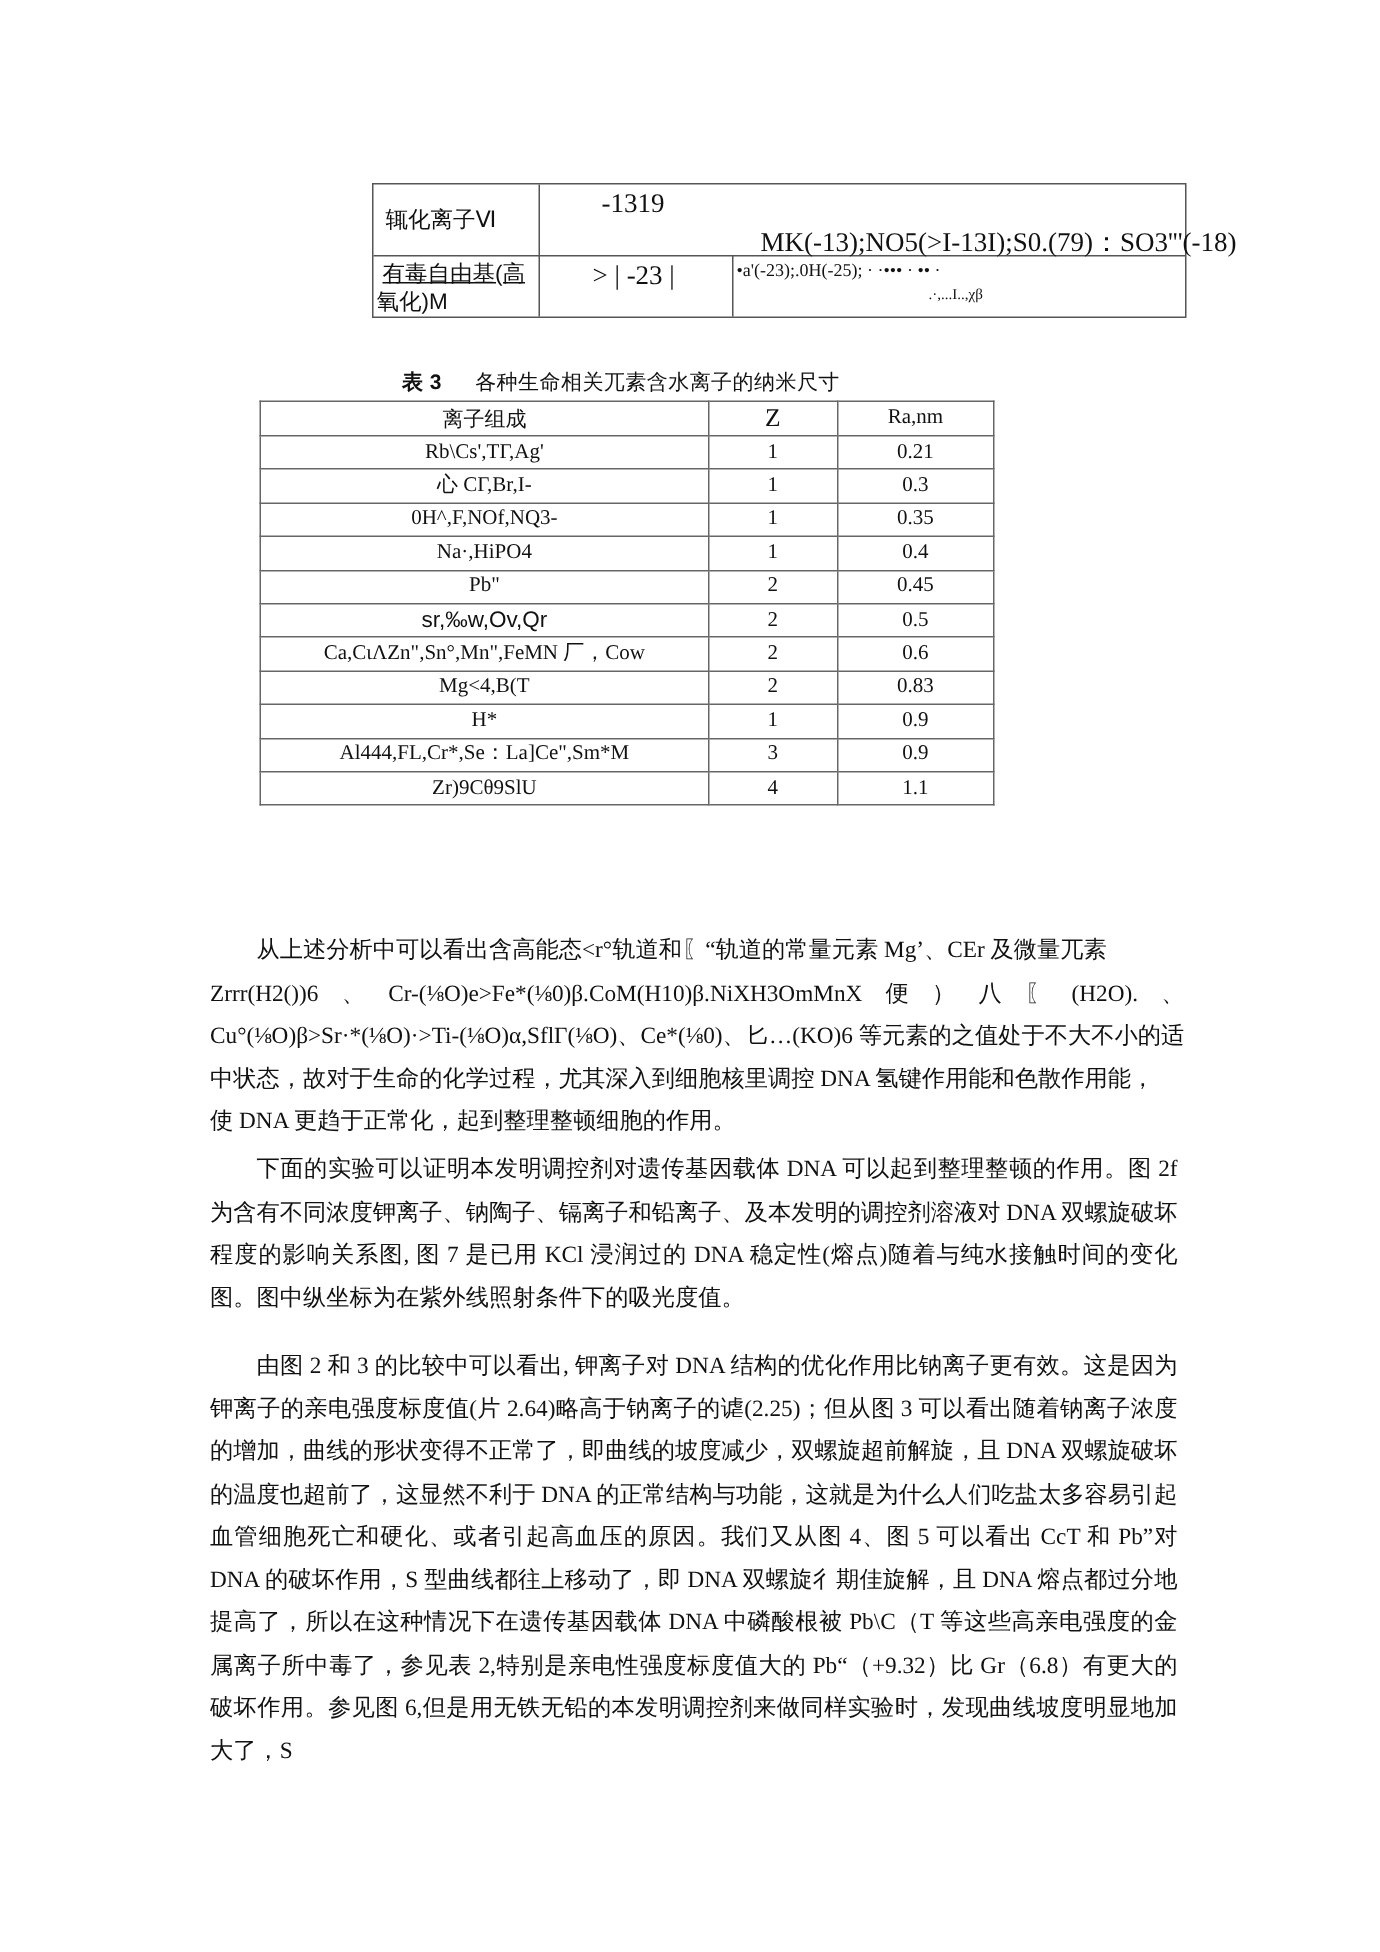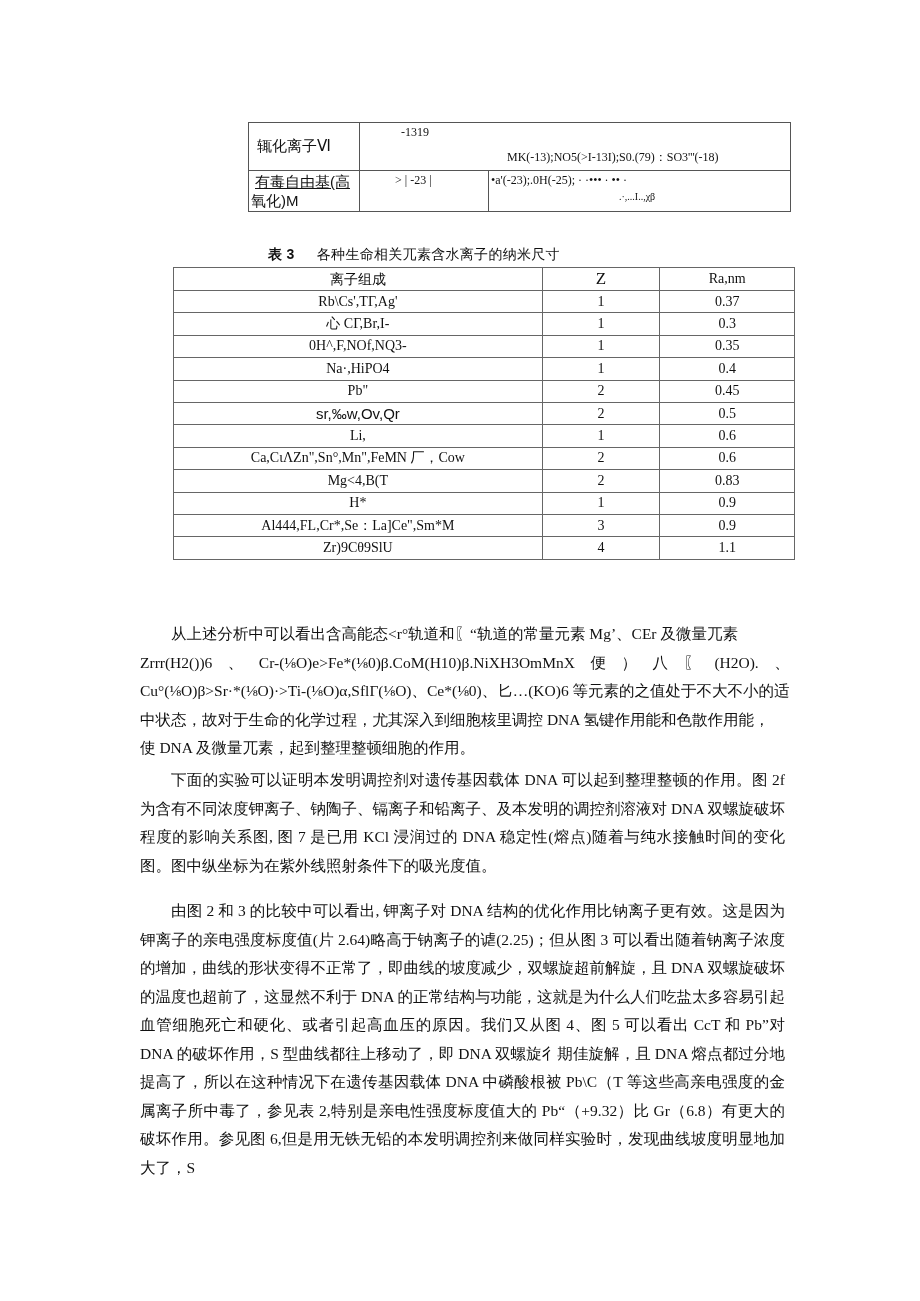--- a/index.html
+++ b/index.html
@@ -5,26 +5,26 @@
   html, body { margin: 0; padding: 0; background: #ffffff; }
   body { width: 920px; height: 1301px; position: relative; overflow: hidden;
          font-family: "Liberation Serif", "DejaVu Serif", serif; color: #111; }
   
   .t2 { position: absolute; left: 248px; top: 122px; width: 543px; height: 90px;
         border: 1px solid #555; box-sizing: border-box; }
   .t2 .hline { position: absolute; left: 0; right: 0; top: 47px; border-top: 1px solid #555; }
   .t2 .v1 { position: absolute; top: 0; bottom: 0; left: 110px; border-left: 1px solid #555; }
   .t2 .v2 { position: absolute; top: 47px; bottom: 0; left: 239px; border-left: 1px solid #555; }
   .t2 .lbl { font-family: "Liberation Sans", "DejaVu Sans", sans-serif; font-size: 15px; position: absolute; }
-  .t2 .txt { font-size: 12px; position: absolute; white-space: nowrap; }
+  .t2 .txt { font-size: 18px; position: absolute; white-space: nowrap; }
   .t3cap { position: absolute; left: 268px; top: 246px; font-family: "Liberation Sans", "DejaVu Sans", sans-serif;
            font-size: 14px; font-weight: bold; letter-spacing: 0.3px; white-space: nowrap; }
   .t3cap .num { margin-right: 18px; }
   .t3cap .ttl { font-weight: normal; }
-  table.t3 { position: absolute; left: 173px; top: 267px; width: 622px; border-collapse: collapse; }
+  table.t3 { position: absolute; left: 173px; top: 267px; width: 490px; border-collapse: collapse; }
   table.t3 td, table.t3 th { border: 1px solid #666; height: 21.4px; padding: 0; text-align: center;
                               font-size: 14px; font-weight: normal; line-height: 18px; }
   table.t3 th { height: 22px; }
   table.t3 .c1 { width: 344px; }
   table.t3 .c2 { width: 109px; }
   table.t3 .c3 { width: 125px; }
   .sans { font-family: "Liberation Sans", "DejaVu Sans", sans-serif; }
   .para { position: absolute; left: 140px; width: 645px; font-size: 15.5px; line-height: 28.5px;
           text-align: justify; }
   .para p { margin: 0; }
@@ -59,21 +59,21 @@
     <tr>
       <th class="c1 sans">离子组成</th>
       <th class="c2" style="font-size:17px;">Z</th>
       <th class="c3">Ra,nm</th>
     </tr>
   </thead>
   <tbody>
     <tr>
         <td>Rb\Cs',TΓ,Ag'</td>
         <td>1</td>
-        <td>0.37</td>
+        <td>0.21</td>
       </tr>
     <tr>
         <td>心 CΓ,Br,I-</td>
         <td>1</td>
         <td>0.3</td>
       </tr>
     <tr>
         <td>0H^,F,NOf,NQ3-</td>
         <td>1</td>
         <td>0.35</td>
@@ -85,25 +85,20 @@
       </tr>
     <tr>
         <td>Pb"</td>
         <td>2</td>
         <td>0.45</td>
       </tr>
     <tr>
         <td class="sans" style="font-size:15px;">sr,‰w,Ov,Qr</td>
         <td>2</td>
         <td>0.5</td>
-      </tr>
-    <tr>
-        <td>Li,</td>
-        <td>1</td>
-        <td>0.6</td>
       </tr>
     <tr>
         <td>Ca,CιΛZn",Sn°,Mn",FeMN 厂，Cow</td>
         <td>2</td>
         <td>0.6</td>
       </tr>
     <tr>
         <td>Mg&lt;4,B(T</td>
         <td>2</td>
         <td>0.83</td>
@@ -124,21 +119,21 @@
         <td>1.1</td>
       </tr>
   </tbody>
 </table>
 
 <div class="para" style="top:620px;">
   <p class="indent" style="white-space:nowrap;">从上述分析中可以看出含高能态&lt;r°轨道和〖“轨道的常量元素 Mg’、CEr 及微量兀素</p>
   <p style="white-space:nowrap; word-spacing:2px;">Zrrr(H2())6　、　Cr-(⅛O)e&gt;Fe*(⅛0)β.CoM(H10)β.NiXH3OmMnX　便　）　八　〖　(H2O).　、</p>
   <p style="white-space:nowrap;">Cu°(⅛O)β&gt;Sr·*(⅛O)·&gt;Ti-(⅛O)α,SflΓ(⅛O)、Ce*(⅛0)、匕…(KO)6 等元素的之值处于不大不小的适</p>
   <p style="white-space:nowrap;">中状态，故对于生命的化学过程，尤其深入到细胞核里调控 DNA 氢键作用能和色散作用能，</p>
-  <p style="white-space:nowrap;">使 DNA 及微量兀素，起到整理整顿细胞的作用。</p>
+  <p style="white-space:nowrap;">使 DNA 更趋于正常化，起到整理整顿细胞的作用。</p>
 </div>
 
 <div class="para" style="top:766px;">
   <p class="indent">下面的实验可以证明本发明调控剂对遗传基因载体 DNA 可以起到整理整顿的作用。图 2f 为含有不同浓度钾离子、钠陶子、镉离子和铅离子、及本发明的调控剂溶液对 DNA 双螺旋破坏程度的影响关系图, 图 7 是已用 KCl 浸润过的 DNA 稳定性(熔点)随着与纯水接触时间的变化图。图中纵坐标为在紫外线照射条件下的吸光度值。</p>
 </div>
 
 <div class="para" style="top:897px;">
   <p class="indent">由图 2 和 3 的比较中可以看出, 钾离子对 DNA 结构的优化作用比钠离子更有效。这是因为钾离子的亲电强度标度值(片 2.64)略高于钠离子的谑(2.25)；但从图 3 可以看出随着钠离子浓度的增加，曲线的形状变得不正常了，即曲线的坡度减少，双螺旋超前解旋，且 DNA 双螺旋破坏的温度也超前了，这显然不利于 DNA 的正常结构与功能，这就是为什么人们吃盐太多容易引起血管细胞死亡和硬化、或者引起高血压的原因。我们又从图 4、图 5 可以看出 CcT 和 Pb”对 DNA 的破坏作用，S 型曲线都往上移动了，即 DNA 双螺旋彳期佳旋解，且 DNA 熔点都过分地提高了，所以在这种情况下在遗传基因载体 DNA 中磷酸根被 Pb\C（T 等这些高亲电强度的金属离子所中毒了，参见表 2,特别是亲电性强度标度值大的 Pb“（+9.32）比 Gr（6.8）有更大的破坏作用。参见图 6,但是用无铁无铅的本发明调控剂来做同样实验时，发现曲线坡度明显地加大了，S</p>
 </div>
 

